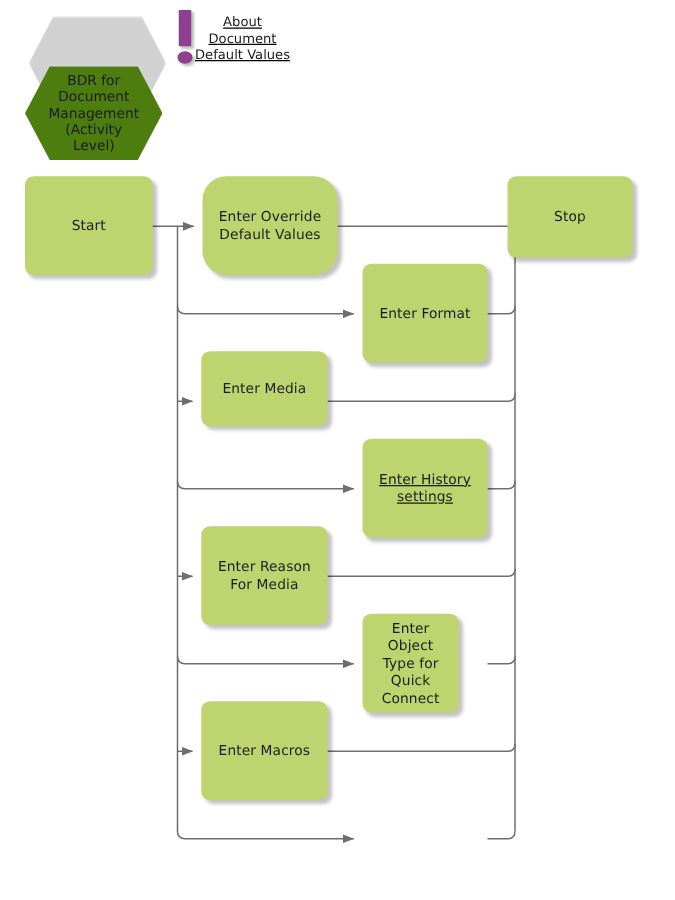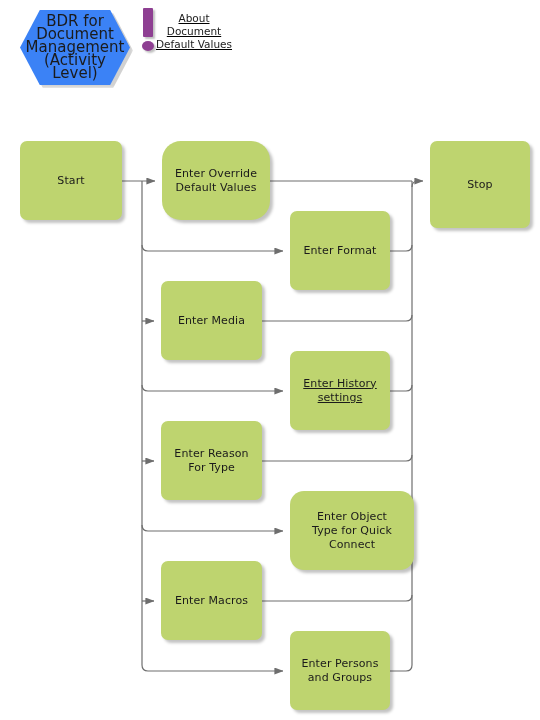--- a/index.html
+++ b/index.html
@@ -51,27 +51,28 @@
   }
 
   
   .hexnode {
     position: absolute;
     z-index: 2;
     display: flex;
     align-items: center;
     justify-content: center;
     text-align: center;
-    font-size: 15px;
+    font-size: 11px;
     line-height: 13px;
     color: #1b1b1b;
-    background: #3b82f6;
+    background: #4d7c0f;
     -webkit-clip-path: polygon(18% 0%, 82% 0%, 100% 50%, 82% 100%, 18% 100%, 0% 50%);
     clip-path: polygon(18% 0%, 82% 0%, 100% 50%, 82% 100%, 18% 100%, 0% 50%);
     white-space: pre-line;
+    margin-top: 43px;
   }
   .hexshadow {
     position: absolute;
     z-index: 1;
     background: rgba(0,0,0,0.18);
     -webkit-clip-path: polygon(18% 0%, 82% 0%, 100% 50%, 82% 100%, 18% 100%, 0% 50%);
     clip-path: polygon(18% 0%, 82% 0%, 100% 50%, 82% 100%, 18% 100%, 0% 50%);
     filter: blur(1.5px);
   }
 
@@ -185,34 +186,32 @@
     <div class="note-label">About
 Document
 Default Values</div>
   </div>
 
   <div class="node" style="left:20px; top:141px; width:102px; height:79px;">Start</div>
 
   <div class="node" style="left:162px; top:141px; width:108px; height:79px;border-radius:19px;">Enter Override
 Default Values</div>
 
-  <div class="node" style="left:430px; top:141px; width:100px; height:87px;">Stop</div>
+  <div class="node" style="left:406px; top:141px; width:100px; height:65px;">Stop</div>
 
   <div class="node" style="left:290px; top:211px; width:100px; height:79px;text-align:right;">Enter Format</div>
 
-  <div class="node" style="left:161px; top:281px; width:101px; height:79px;">Enter Media</div>
+  <div class="node" style="left:161px; top:281px; width:101px; height:60px;">Enter Media</div>
 
   <div class="node" style="left:290px; top:351px; width:100px; height:79px;text-decoration:underline;">Enter History
 settings</div>
 
   <div class="node" style="left:161px; top:421px; width:101px; height:79px;">Enter Reason
-For Type</div>
-
-  <div class="node" style="left:290px; top:491px; width:124px; height:79px;border-radius:14px;">Enter Object
+For Media</div>
+
+  <div class="node" style="left:290px; top:491px; width:77px; height:79px;">Enter Object
 Type for Quick
 Connect</div>
 
   <div class="node" style="left:161px; top:561px; width:101px; height:79px;">Enter Macros</div>
 
-  <div class="node" style="left:290px; top:631px; width:100px; height:79px;">Enter Persons
-and Groups</div>
 
 </div>
 
 </body></html>

